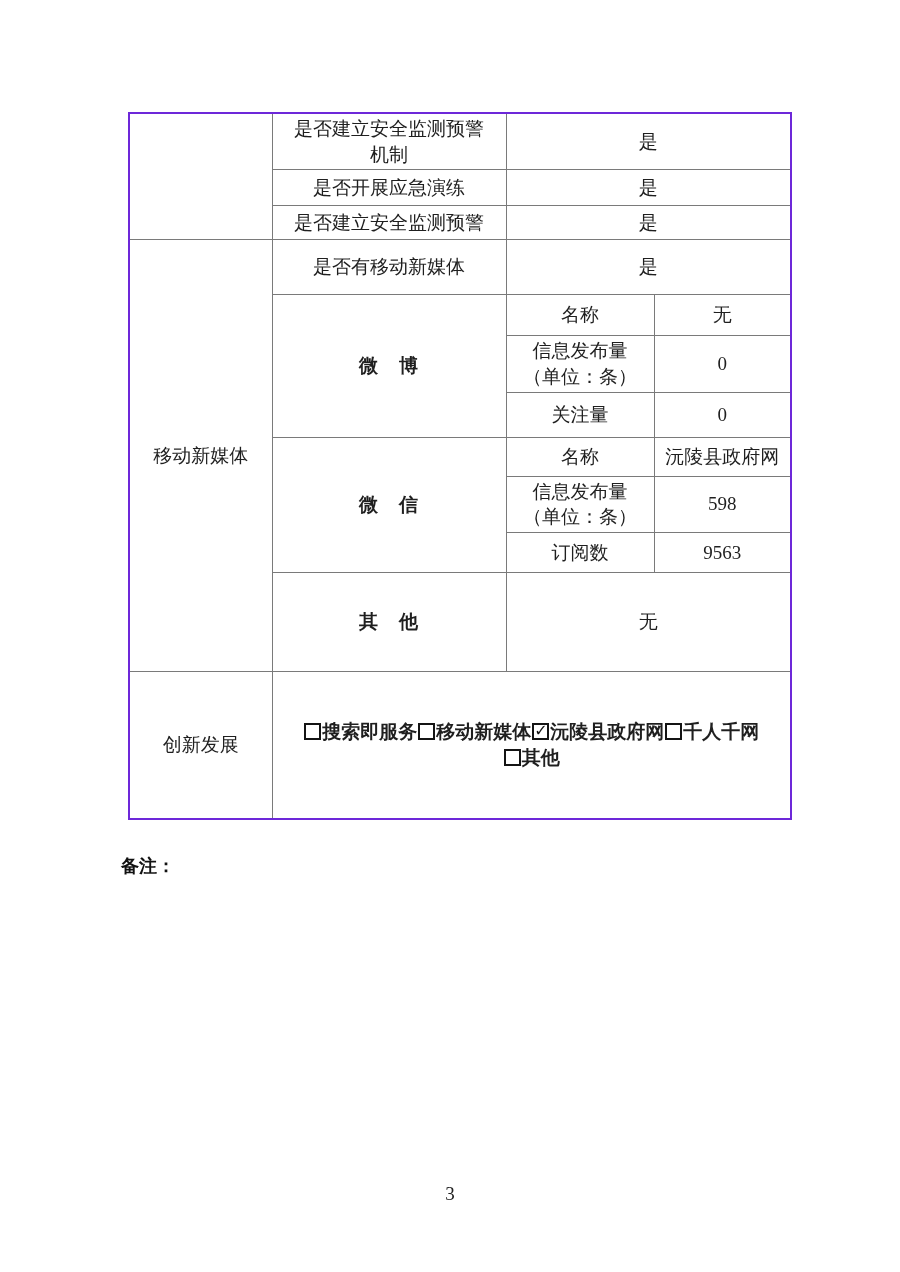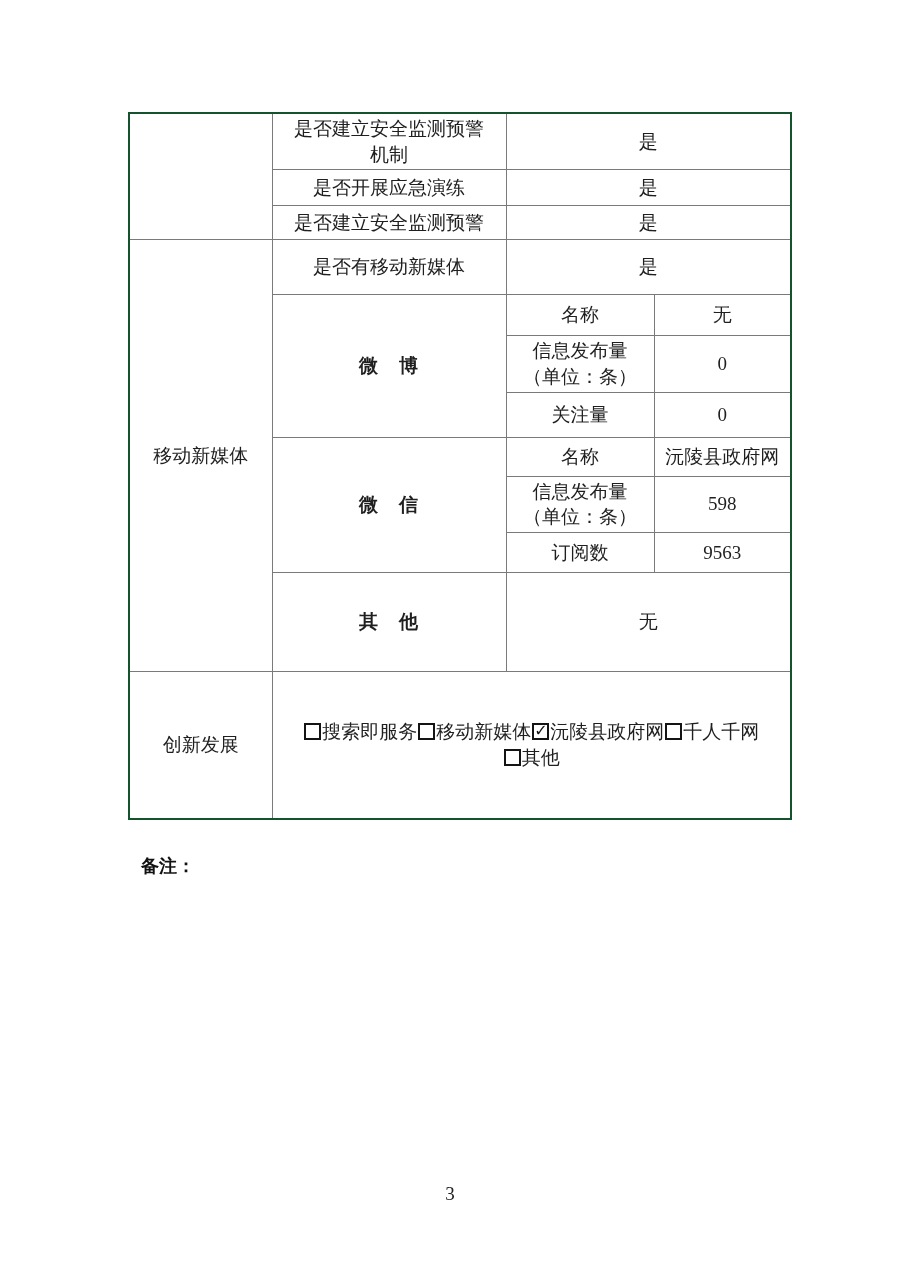--- a/index.html
+++ b/index.html
@@ -12,40 +12,40 @@
     font-family: "Liberation Serif", "DejaVu Serif", serif;
     color: #1f1f1f;
   }
   table.report-table {
     position: absolute;
     left: 128px;
     top: 112px;
     width: 662px;
     border-collapse: collapse;
     table-layout: fixed;
-    border: 2px solid #14532d;
+    border: 2px solid #6d28d9;
   }
   table.report-table td {
     border: 1px solid #7a7a7a;
     text-align: center;
     vertical-align: middle;
     font-size: 19px;
     line-height: 1.35;
     padding: 2px 6px;
     white-space: pre-line;
     overflow: hidden;
   }
   td.value-cell { font-size: 19px; }
   td.media-title { letter-spacing: 1px; font-weight: bold; }
   td.innovation-content {
     font-size: 18px;
     white-space: nowrap;
     padding: 0 2px;
   }
-  .opt { display: inline; white-space: nowrap; }
+  .opt { display: inline; white-space: nowrap; font-weight: bold; }
   .cbx {
     display: inline-block;
     width: 13px;
     height: 13px;
     border: 2px solid #141414;
     background: #ffffff;
     vertical-align: -2px;
     margin: 0 1px 0 1px;
     position: relative;
   }
@@ -60,21 +60,20 @@
     font-family: "DejaVu Sans", sans-serif;
   }
   .notes {
     position: absolute;
     left: 121px;
     top: 854px;
     font-size: 18px;
     font-weight: bold;
     font-family: "Liberation Sans", "DejaVu Sans", sans-serif;
     color: #111111;
-    margin-left: 20px;
   }
   .page-num {
     position: absolute;
     left: 0;
     top: 1183px;
     width: 900px;
     text-align: center;
     font-size: 19px;
     color: #222222;
   }

